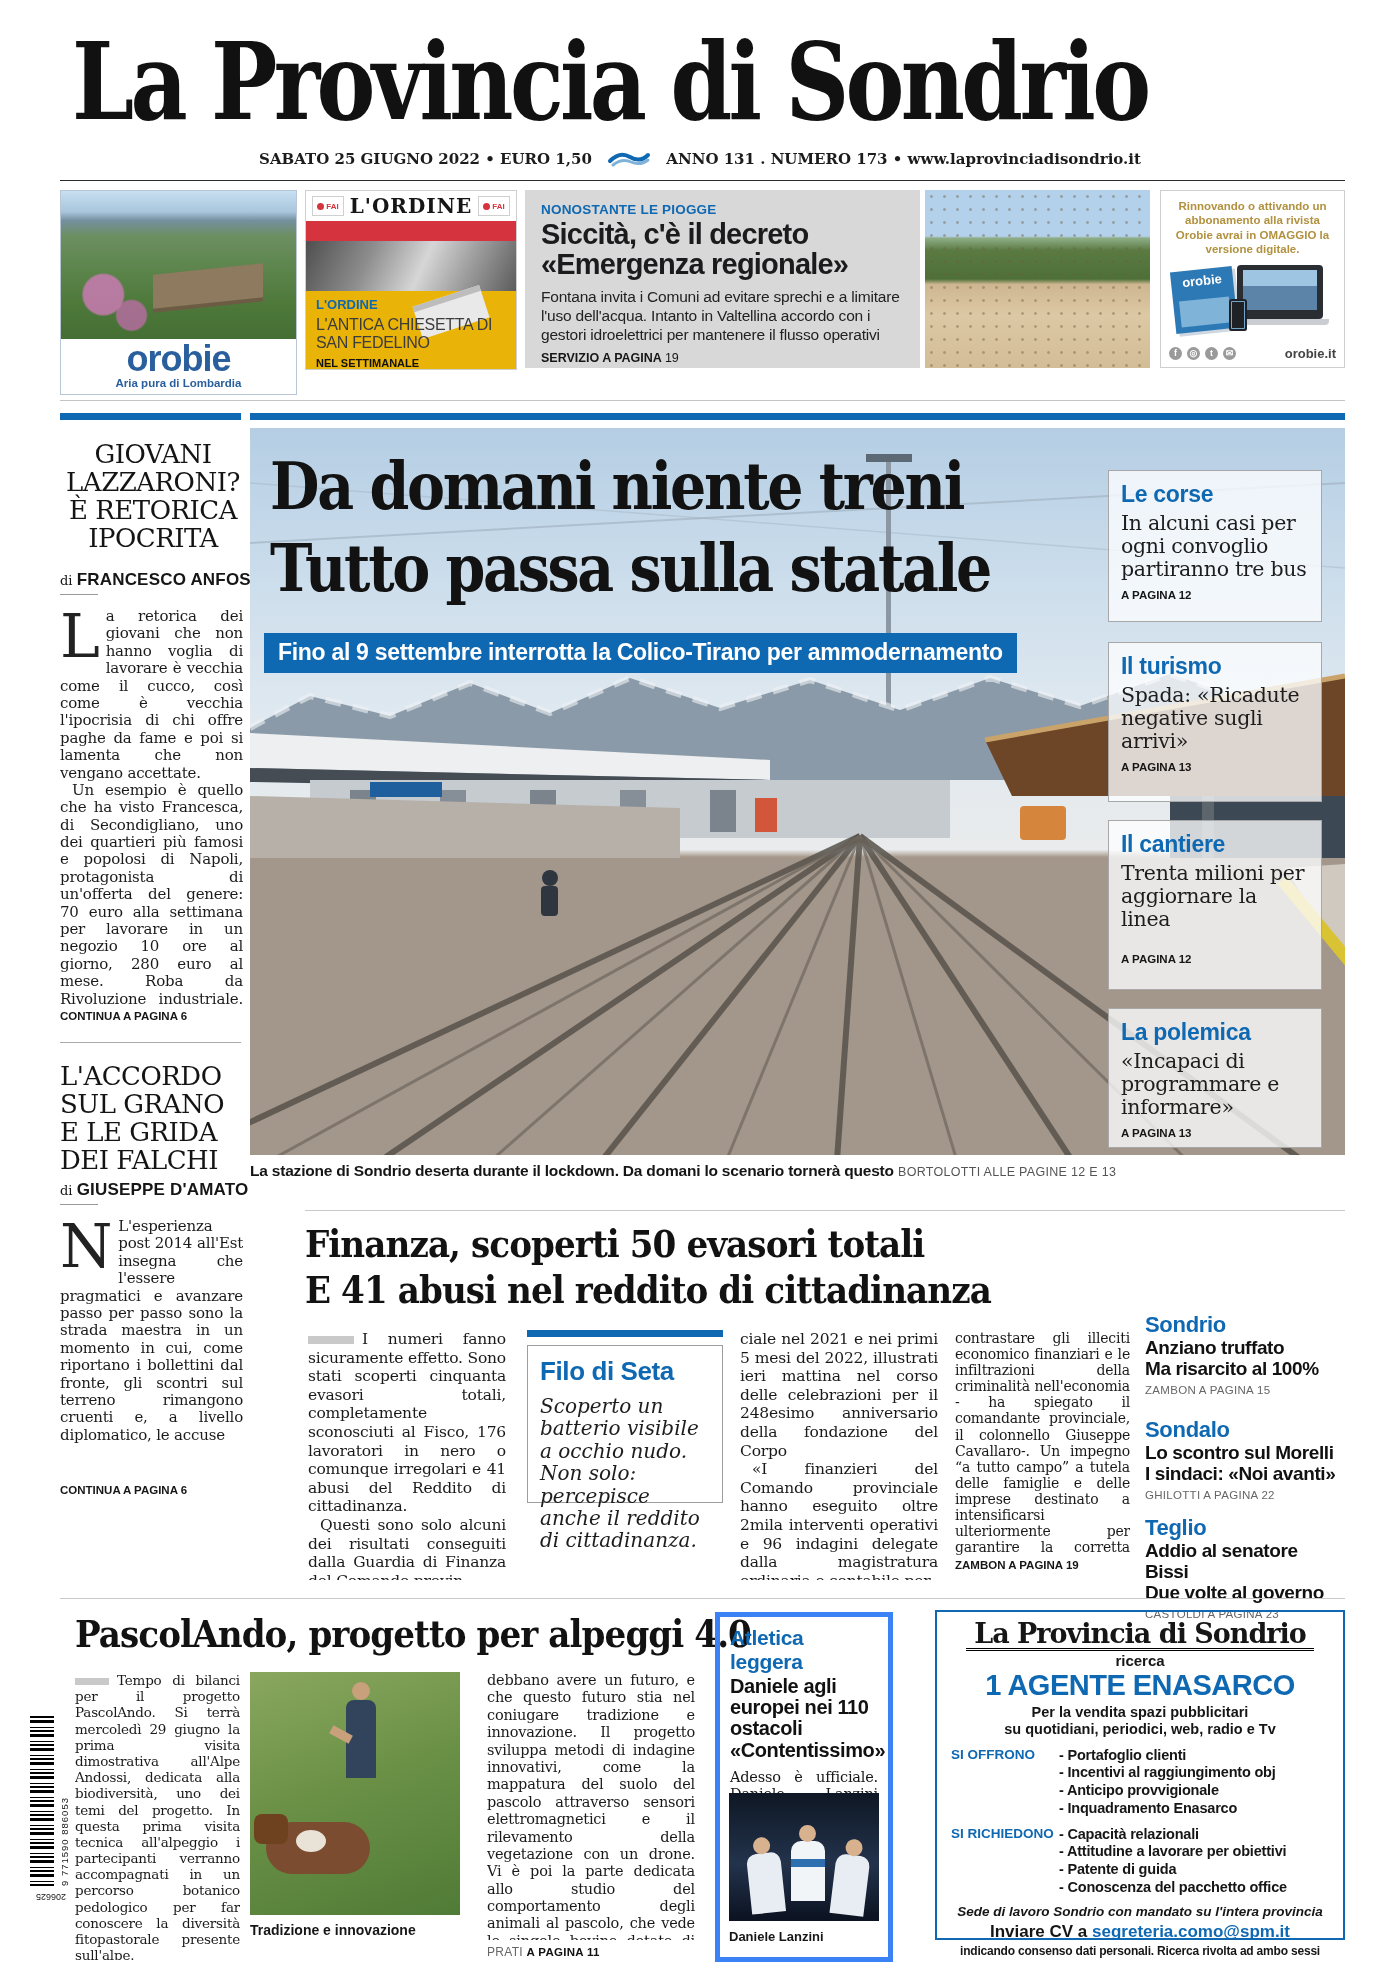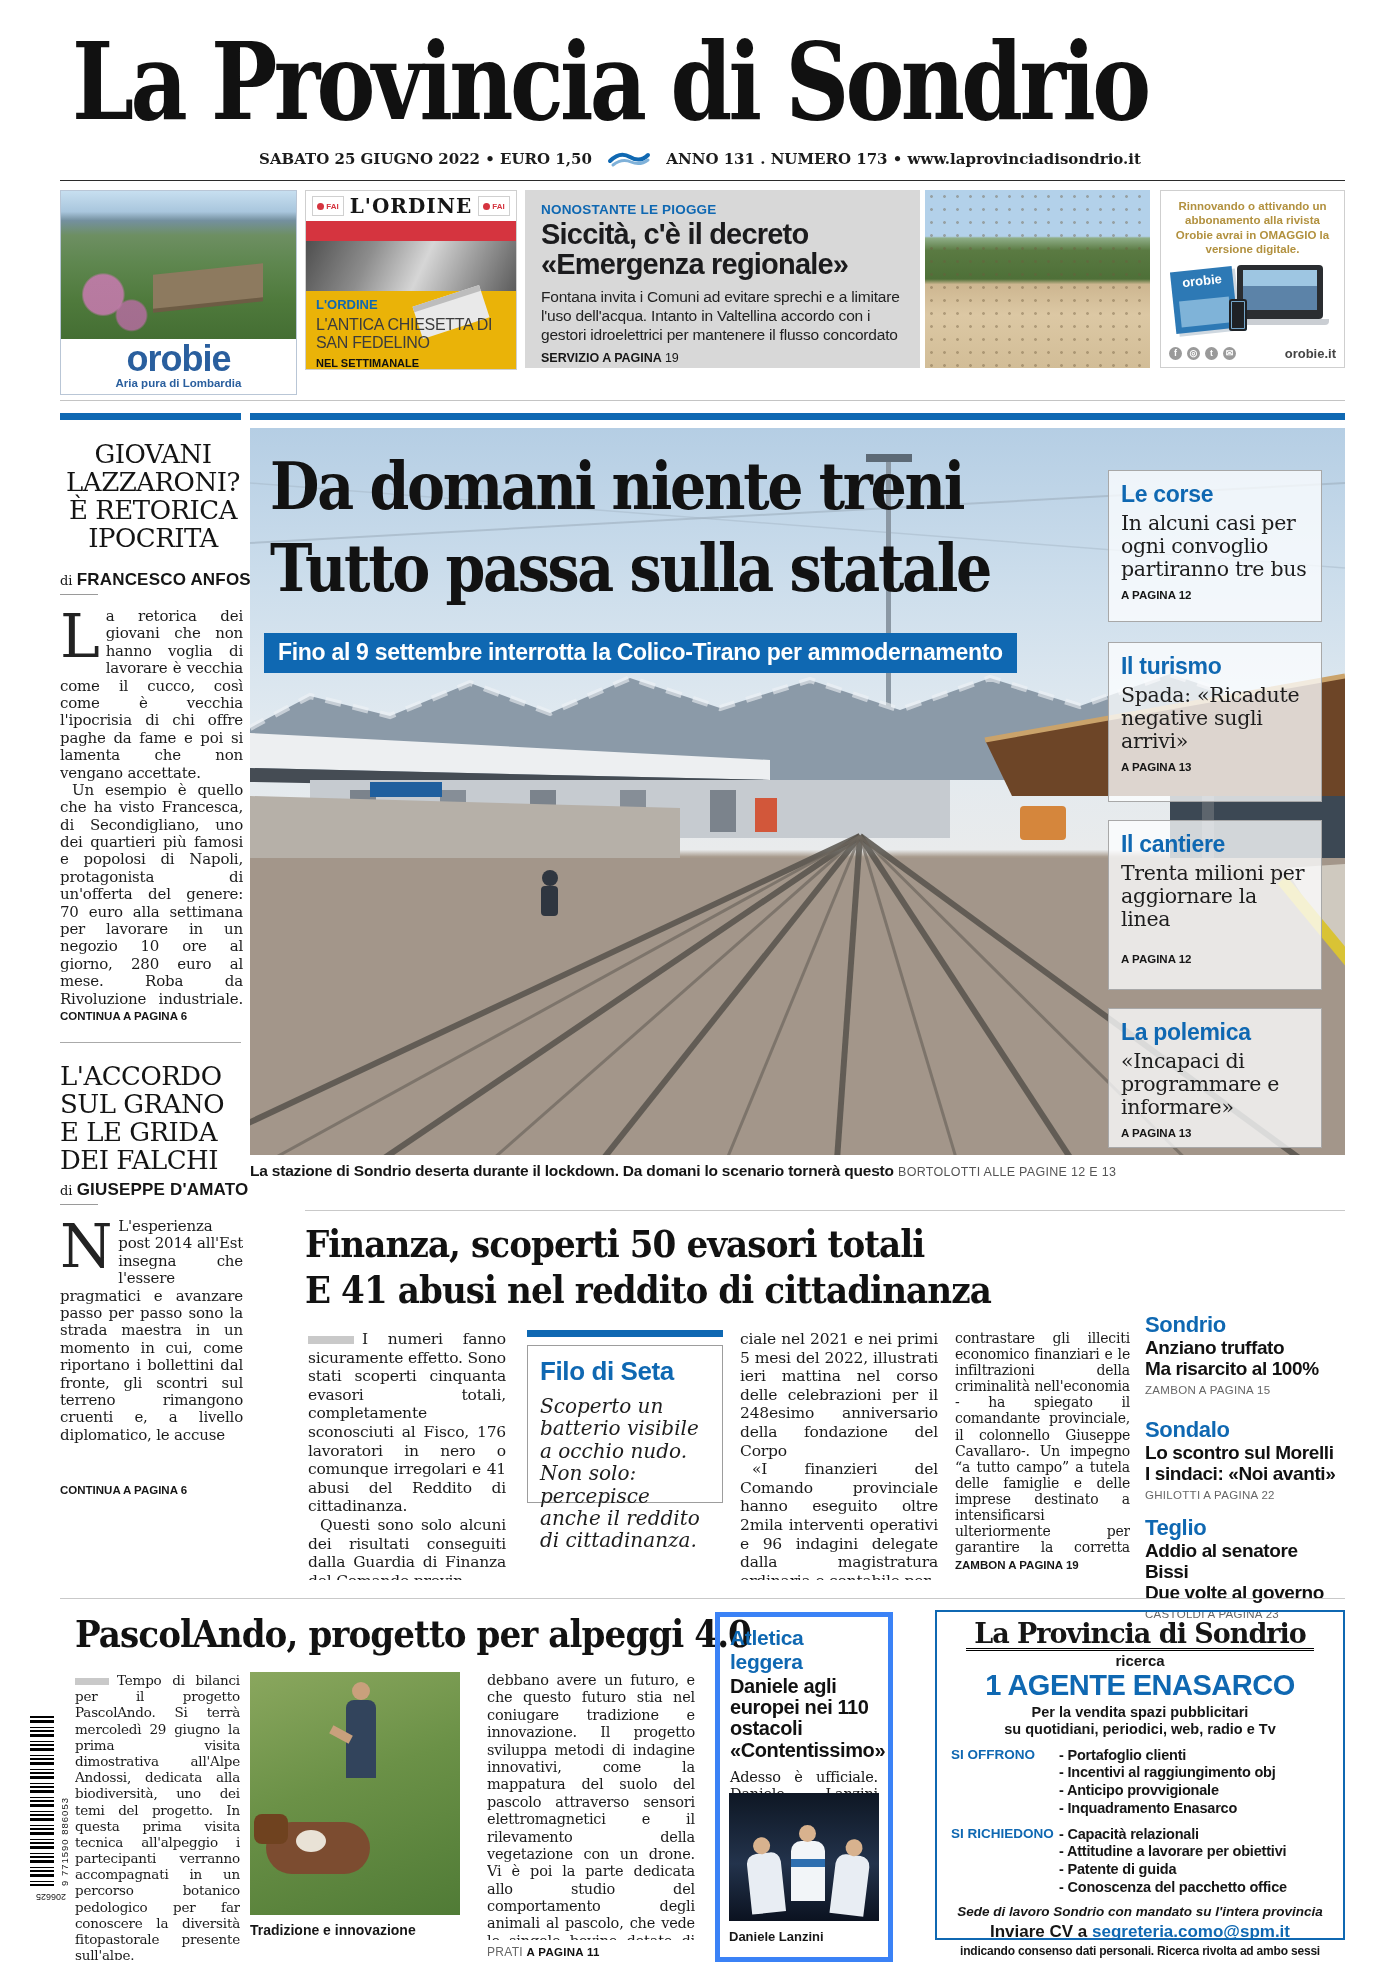--- a/index.html
+++ b/index.html
@@ -223,21 +223,21 @@
       <div class="lo-foot">NEL SETTIMANALE</div>
     </div>
   </div>
 
   <div class="abs siccita">
     <div class="kicker">NONOSTANTE LE PIOGGE</div>
     <div class="siccita-h">
       <span>Siccità, c'è il decreto</span><br>
       <span>«Emergenza regionale»</span>
     </div>
-    <div class="siccita-b">Fontana invita i Comuni ad evitare sprechi e a limitare l'uso dell'acqua. Intanto in Valtellina accordo con i gestori idroelettrici per mantenere il flusso concordato</div>
+    <div class="siccita-b">Fontana invita i Comuni ad evitare sprechi e a limitare l'uso dell'acqua. Intanto in Valtellina accordo con i gestori idroelettrici per mantenere il flusso operativi</div>
     <div class="pageref">
       <span>SERVIZIO A PAGINA</span>
       <span class="num">19</span>
     </div>
   </div>
 
   <div class="abs dryfield"></div>
 
   <div class="abs orobie-ad">
     <div class="ad-gold">Rinnovando o attivando un abbonamento alla rivista Orobie avrai in OMAGGIO la versione digitale.</div>

